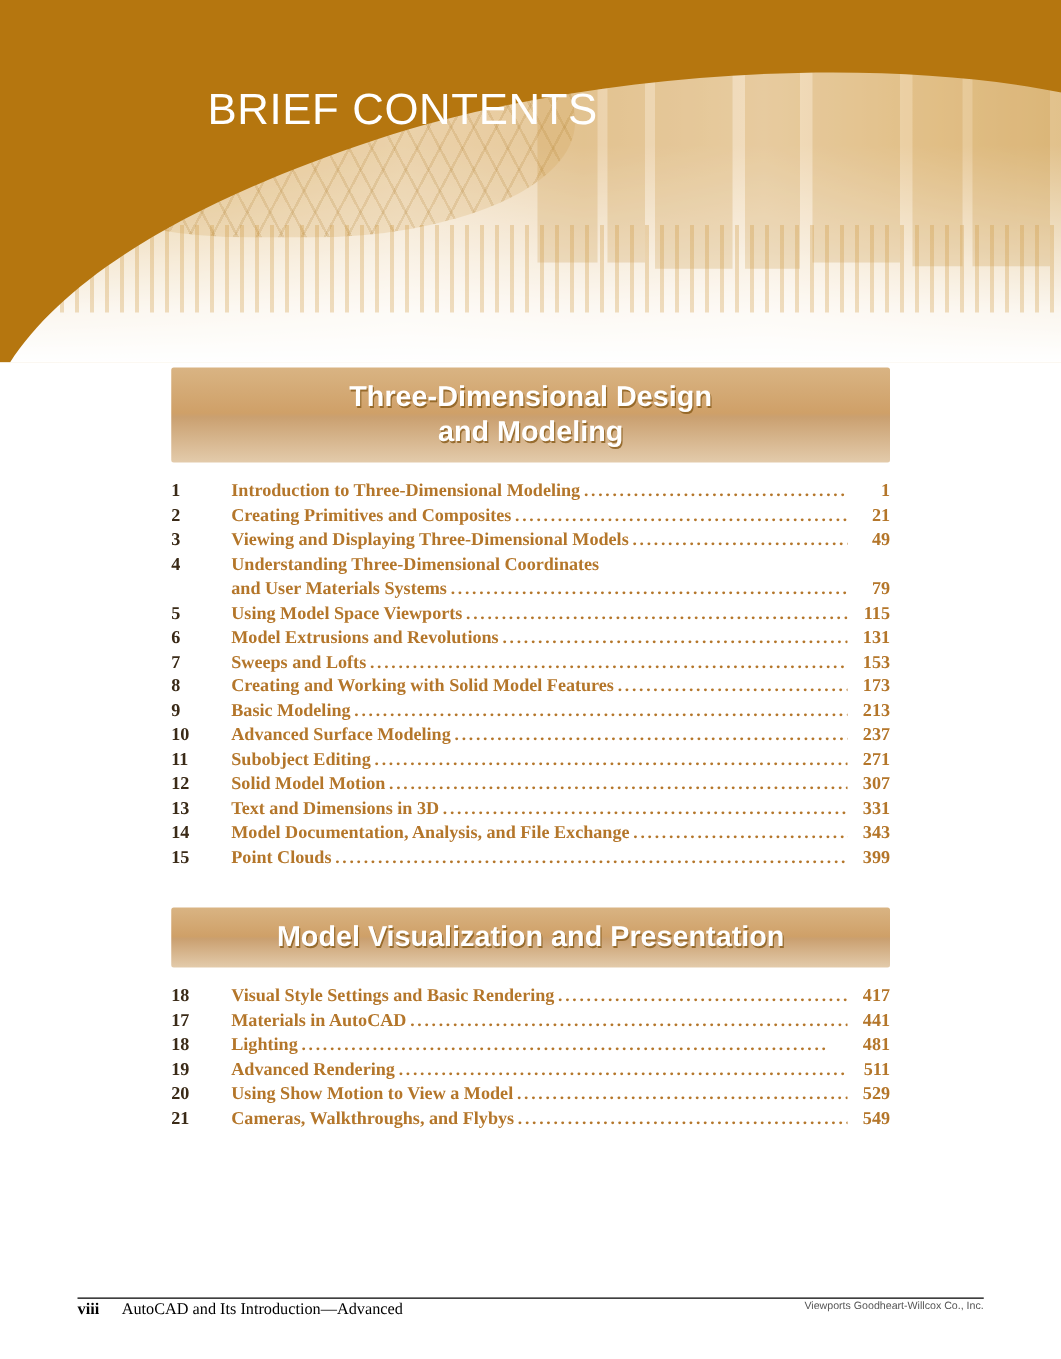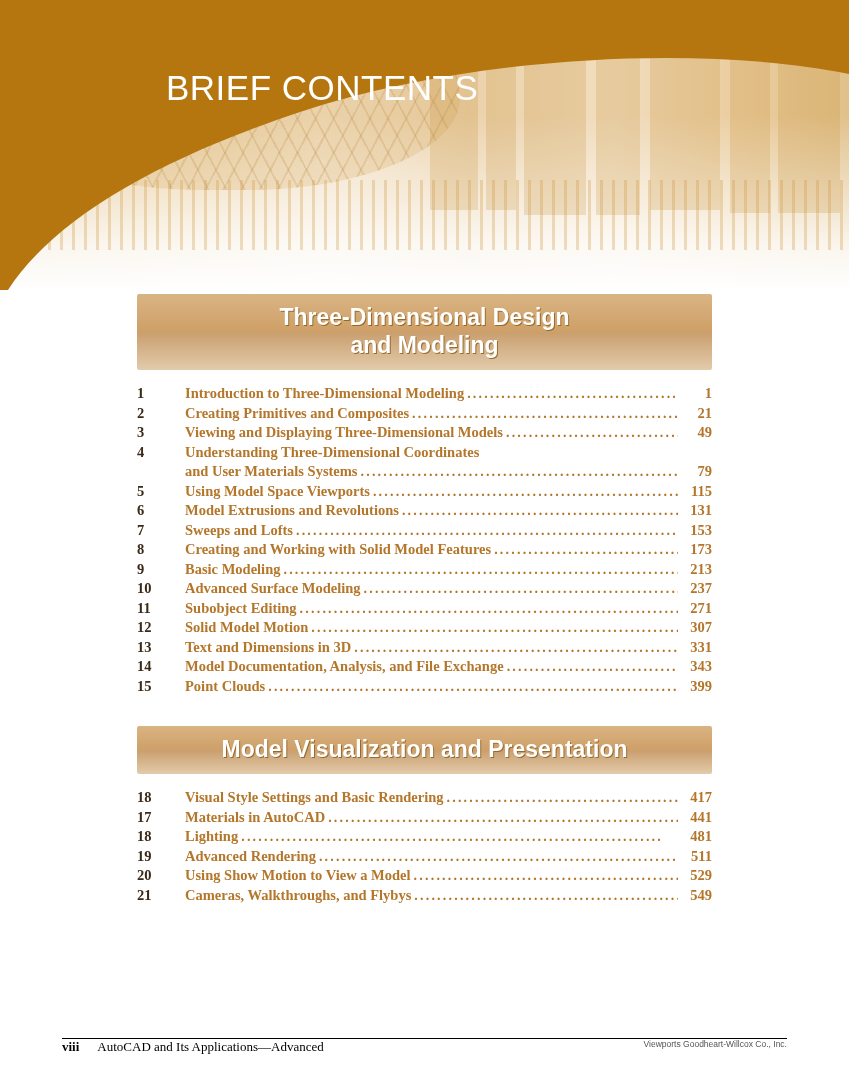--- a/index.html
+++ b/index.html
@@ -352,16 +352,16 @@
       <span class="toc-dots">..........................................................................</span>
       <span class="toc-page">549</span>
     </div>
   </div>
 </div>
 
 <div class="footer">
   <div class="footer-rule"></div>
   <div class="footer-row">
     <span class="footer-page">viii</span>
-    <span class="footer-book">AutoCAD and Its Applications—Advanced</span>
+    <span class="footer-book">AutoCAD and Its Introduction—Advanced</span>
     <span class="footer-copy">Viewports Goodheart-Willcox Co., Inc.</span>
   </div>
 </div>
 
 </body></html>

